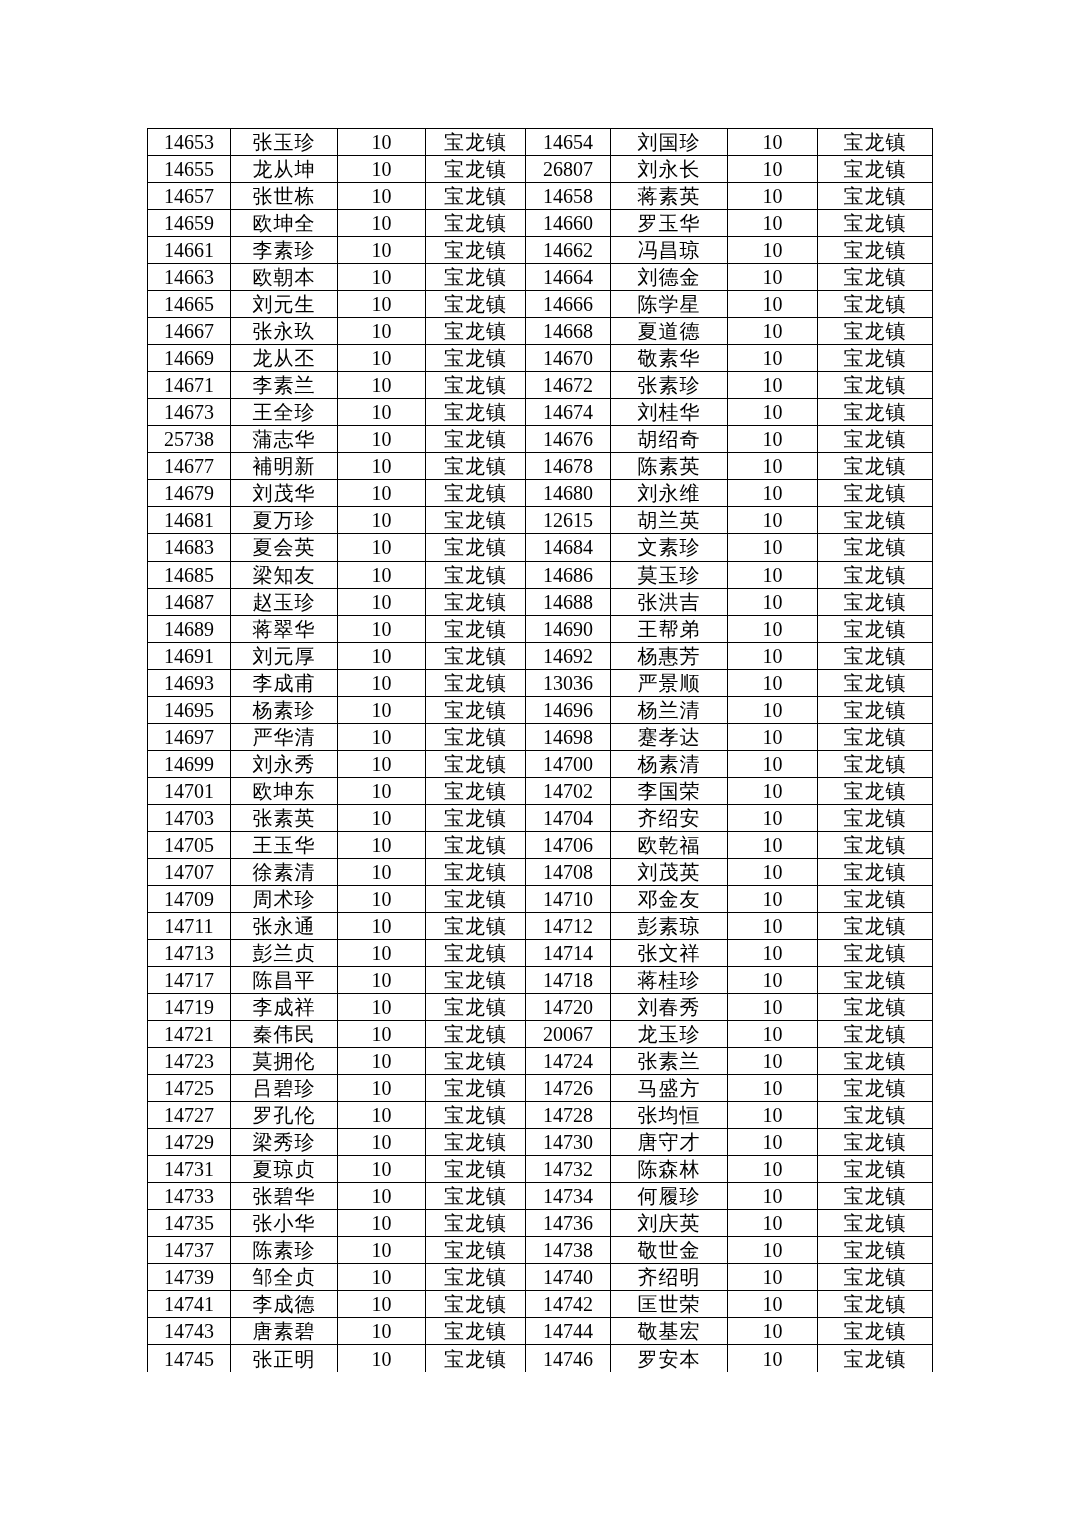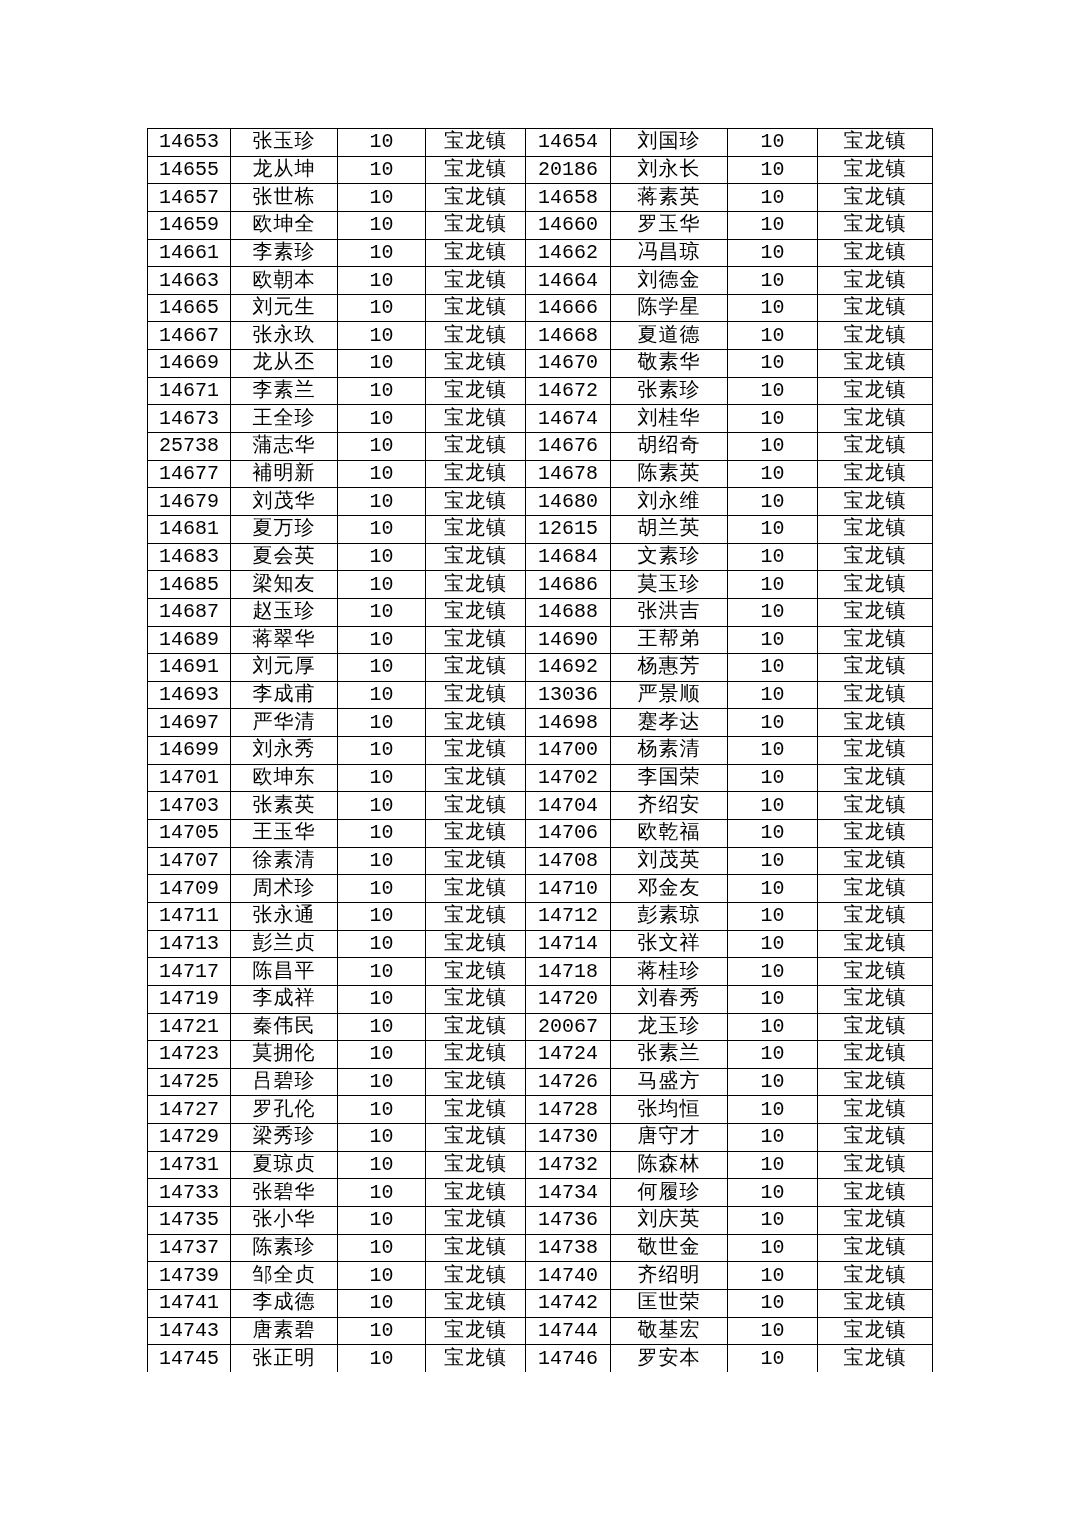--- a/index.html
+++ b/index.html
@@ -9,21 +9,21 @@
   }
   * { margin: 0; padding: 0; box-sizing: border-box; }
   html, body { background: #888; }
   .page {
     position: relative;
     width: 1075px;
     height: 1519px;
     background: var(--page-bg);
     margin: 0 auto;
     overflow: hidden;
-    font-family: Liberation Mono, monospace;
+    font-family: Liberation Serif, serif;
     color: var(--text-color);
     padding-left: 13px;
   }
   table.roster {
     position: absolute;
     left: 147px;
     top: 128px;
     width: 785px;
     height: 1244px;
     border-collapse: collapse;
@@ -67,21 +67,21 @@
           <td class="cell-id">14654</td>
           <td class="cell-name">刘国珍</td>
           <td class="cell-amount">10</td>
           <td class="cell-town">宝龙镇</td>
         </tr>
         <tr>
           <td class="cell-id">14655</td>
           <td class="cell-name">龙从坤</td>
           <td class="cell-amount">10</td>
           <td class="cell-town">宝龙镇</td>
-          <td class="cell-id">20186</td>
+          <td class="cell-id">26807</td>
           <td class="cell-name">刘永长</td>
           <td class="cell-amount">10</td>
           <td class="cell-town">宝龙镇</td>
         </tr>
         <tr>
           <td class="cell-id">14657</td>
           <td class="cell-name">张世栋</td>
           <td class="cell-amount">10</td>
           <td class="cell-town">宝龙镇</td>
           <td class="cell-id">14658</td>
@@ -259,20 +259,30 @@
           <td class="cell-amount">10</td>
           <td class="cell-town">宝龙镇</td>
         </tr>
         <tr>
           <td class="cell-id">14693</td>
           <td class="cell-name">李成甫</td>
           <td class="cell-amount">10</td>
           <td class="cell-town">宝龙镇</td>
           <td class="cell-id">13036</td>
           <td class="cell-name">严景顺</td>
+          <td class="cell-amount">10</td>
+          <td class="cell-town">宝龙镇</td>
+        </tr>
+        <tr>
+          <td class="cell-id">14695</td>
+          <td class="cell-name">杨素珍</td>
+          <td class="cell-amount">10</td>
+          <td class="cell-town">宝龙镇</td>
+          <td class="cell-id">14696</td>
+          <td class="cell-name">杨兰清</td>
           <td class="cell-amount">10</td>
           <td class="cell-town">宝龙镇</td>
         </tr>
         <tr>
           <td class="cell-id">14697</td>
           <td class="cell-name">严华清</td>
           <td class="cell-amount">10</td>
           <td class="cell-town">宝龙镇</td>
           <td class="cell-id">14698</td>
           <td class="cell-name">蹇孝达</td>

